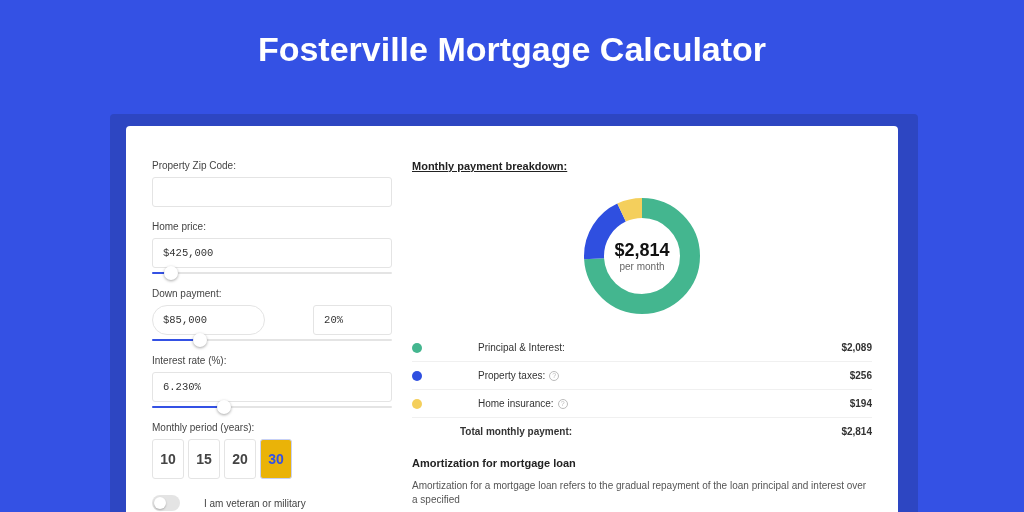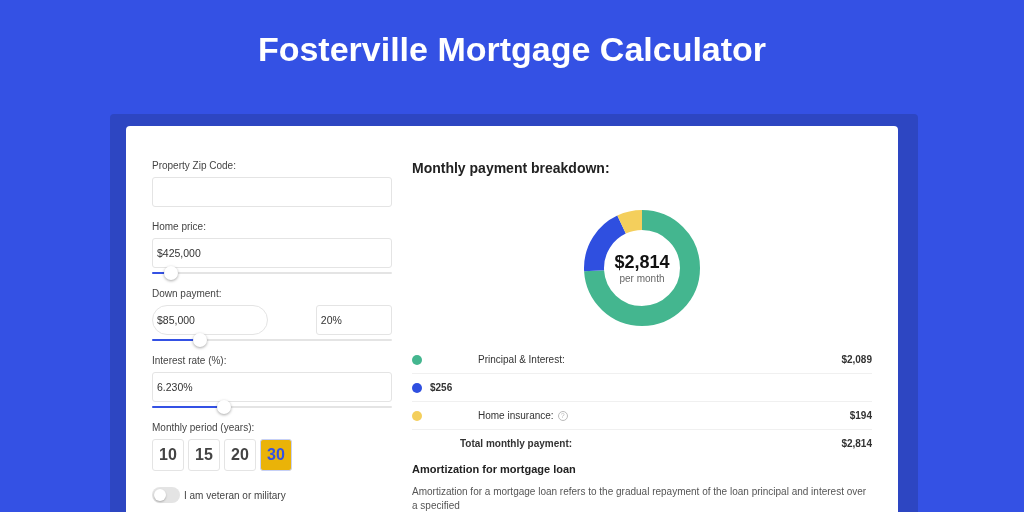--- a/index.html
+++ b/index.html
@@ -5,48 +5,48 @@
   * { box-sizing: border-box; margin: 0; padding: 0; }
   html, body { width: 1024px; height: 512px; overflow: hidden; font-family: -apple-system, BlinkMacSystemFont, "Segoe UI", Arial, sans-serif; }
   .page { width: 1024px; height: 512px; background: #3451e4; position: relative; }
   .title { color: #fff; font-size: 34px; font-weight: 700; text-align: center; padding-top: 30px; }
   .shadow-box { position: absolute; top: 114px; left: 110px; width: 808px; height: 420px; background: #2d46c2; border-radius: 4px; }
   .calc-card { position: absolute; top: 126px; left: 126px; width: 772px; height: 420px; background: #fff; border-radius: 4px; padding: 34px 26px 0 26px; display: flex; }
   .left-col { width: 240px; flex-shrink: 0; }
   .right-col { flex: 1; margin-left: 20px; }
   .fld { margin-bottom: 14px; }
   .fld-label { font-size: 10px; color: #444; margin-bottom: 6px; display: block; }
-  .input { width: 100%; height: 30px; border: 1px solid #e4e4e4; border-radius: 3px; font-size: 10.5px; padding: 0 4px; color: #333; background: #fff; }
+  .input { width: 100%; height: 30px; border: 1px solid #e4e4e4; border-radius: 3px; font-size: 10.5px; padding: 0 10px; color: #333; background: #fff; font-family: Liberation Mono, monospace; }
   .row-two { display: flex; gap: 8px; }
   .row-two .input:first-child { flex: 1.6; border-radius: 15px; }
   .row-two .input:last-child  { flex: 1; margin-left: 40px; }
   .slider-track { position: relative; height: 2px; background: #e4e4e4; margin-top: 4px; border-radius: 2px; }
   .slider-fill  { position: absolute; left: 0; top: 0; height: 2px; background: #3451e4; border-radius: 2px; }
   .slider-thumb { position: absolute; top: 50%; transform: translate(-50%,-50%); width: 14px; height: 14px; border-radius: 50%; background: #fff; box-shadow: 0 1px 3px rgba(0,0,0,.35); }
   .period-row { display: flex; gap: 4px; }
-  .period-btn { width: 32px; height: 32px; font-size: 16px; font-weight: 600; color: #444; background: #fff; border: 1px solid #e4e4e4; border-radius: 3px; display: flex; align-items: center; justify-content: center; cursor: pointer; }
+  .period-btn { width: 32px; height: 40px; font-size: 14px; font-weight: 600; color: #444; background: #fff; border: 1px solid #e4e4e4; border-radius: 3px; display: flex; align-items: center; justify-content: center; cursor: pointer; }
   .period-btn.selected { background: #eab308; color: #3451e4; border-color: #c6d0f6; }
-  .toggle-row { display: flex; align-items: center; gap: 4px; margin-top: 16px; }
+  .toggle-row { display: flex; align-items: center; gap: 24px; margin-top: 16px; }
   .toggle { width: 28px; height: 16px; border-radius: 10px; background: #e4e4e4; position: relative; cursor: pointer; }
   .toggle-knob { position: absolute; left: 2px; top: 2px; width: 12px; height: 12px; border-radius: 50%; background: #fff; box-shadow: 0 1px 2px rgba(0,0,0,.25); }
-  .section-title { font-size: 14px; font-weight: 700; color: #222; margin-bottom: 28px; }
+  .section-title { font-size: 11px; font-weight: 700; color: #222; margin-bottom: 20px; text-decoration: underline; }
   .donut-wrap { display: flex; justify-content: center; margin: 4px 0 14px; }
   .donut-label { position: absolute; left: 50%; top: 50%; transform: translate(-50%,-50%); text-align: center; }
   .donut-value { font-size: 18px; font-weight: 700; color: #111; }
   .donut-sub { font-size: 10px; color: #666; }
   .legend-row { display: flex; align-items: center; padding: 8px 0; border-bottom: 1px solid #f0f0f0; font-size: 10px; color: #333; }
   .legend-row.total { font-weight: 700; border-bottom: none; }
   .dot { width: 10px; height: 10px; border-radius: 50%; margin-right: 8px; }
   .dot-green  { background: #44b68f; }
   .dot-blue   { background: #2f4fe0; }
   .dot-yellow { background: #f4cf5c; }
   .legend-label { flex: 1; display: flex; align-items: center; gap: 4px; padding-left: 48px; }
   .legend-val { font-weight: 600; }
   .info-icon { width: 10px; height: 10px; border: 1px solid #bbb; border-radius: 50%; color: #bbb; font-size: 7px; display: inline-flex; align-items: center; justify-content: center; }
-  .amort-title { font-size: 11px; font-weight: 700; color: #222; margin-top: 6px; margin-bottom: 10px; }
+  .amort-title { font-size: 11px; font-weight: 700; color: #222; margin-top: 12px; margin-bottom: 10px; }
   .amort-text { font-size: 10px; color: #555; line-height: 1.4; }
 </style>
 </head>
 <body>
 
 <div class="page">
   <h1 class="title">Fosterville Mortgage Calculator</h1>
   <div class="shadow-box"></div>
 
   <div class="calc-card">
@@ -127,20 +127,21 @@
       </div>
 
       <div id="legend-rows">
           <div class="legend-row">
             <span class="dot dot-green"></span>
             <span class="legend-label">Principal &amp; Interest:</span>
             <span class="legend-val">$2,089</span>
           </div>
           <div class="legend-row">
             <span class="dot dot-blue"></span>
+            <span class="legend-label">Property taxes: <span class="info-icon">?</span></span>
             <span class="legend-val">$256</span>
           </div>
           <div class="legend-row">
             <span class="dot dot-yellow"></span>
             <span class="legend-label">Home insurance: <span class="info-icon">?</span></span>
             <span class="legend-val">$194</span>
           </div>
         </div>
 
       <div class="legend-row total">

